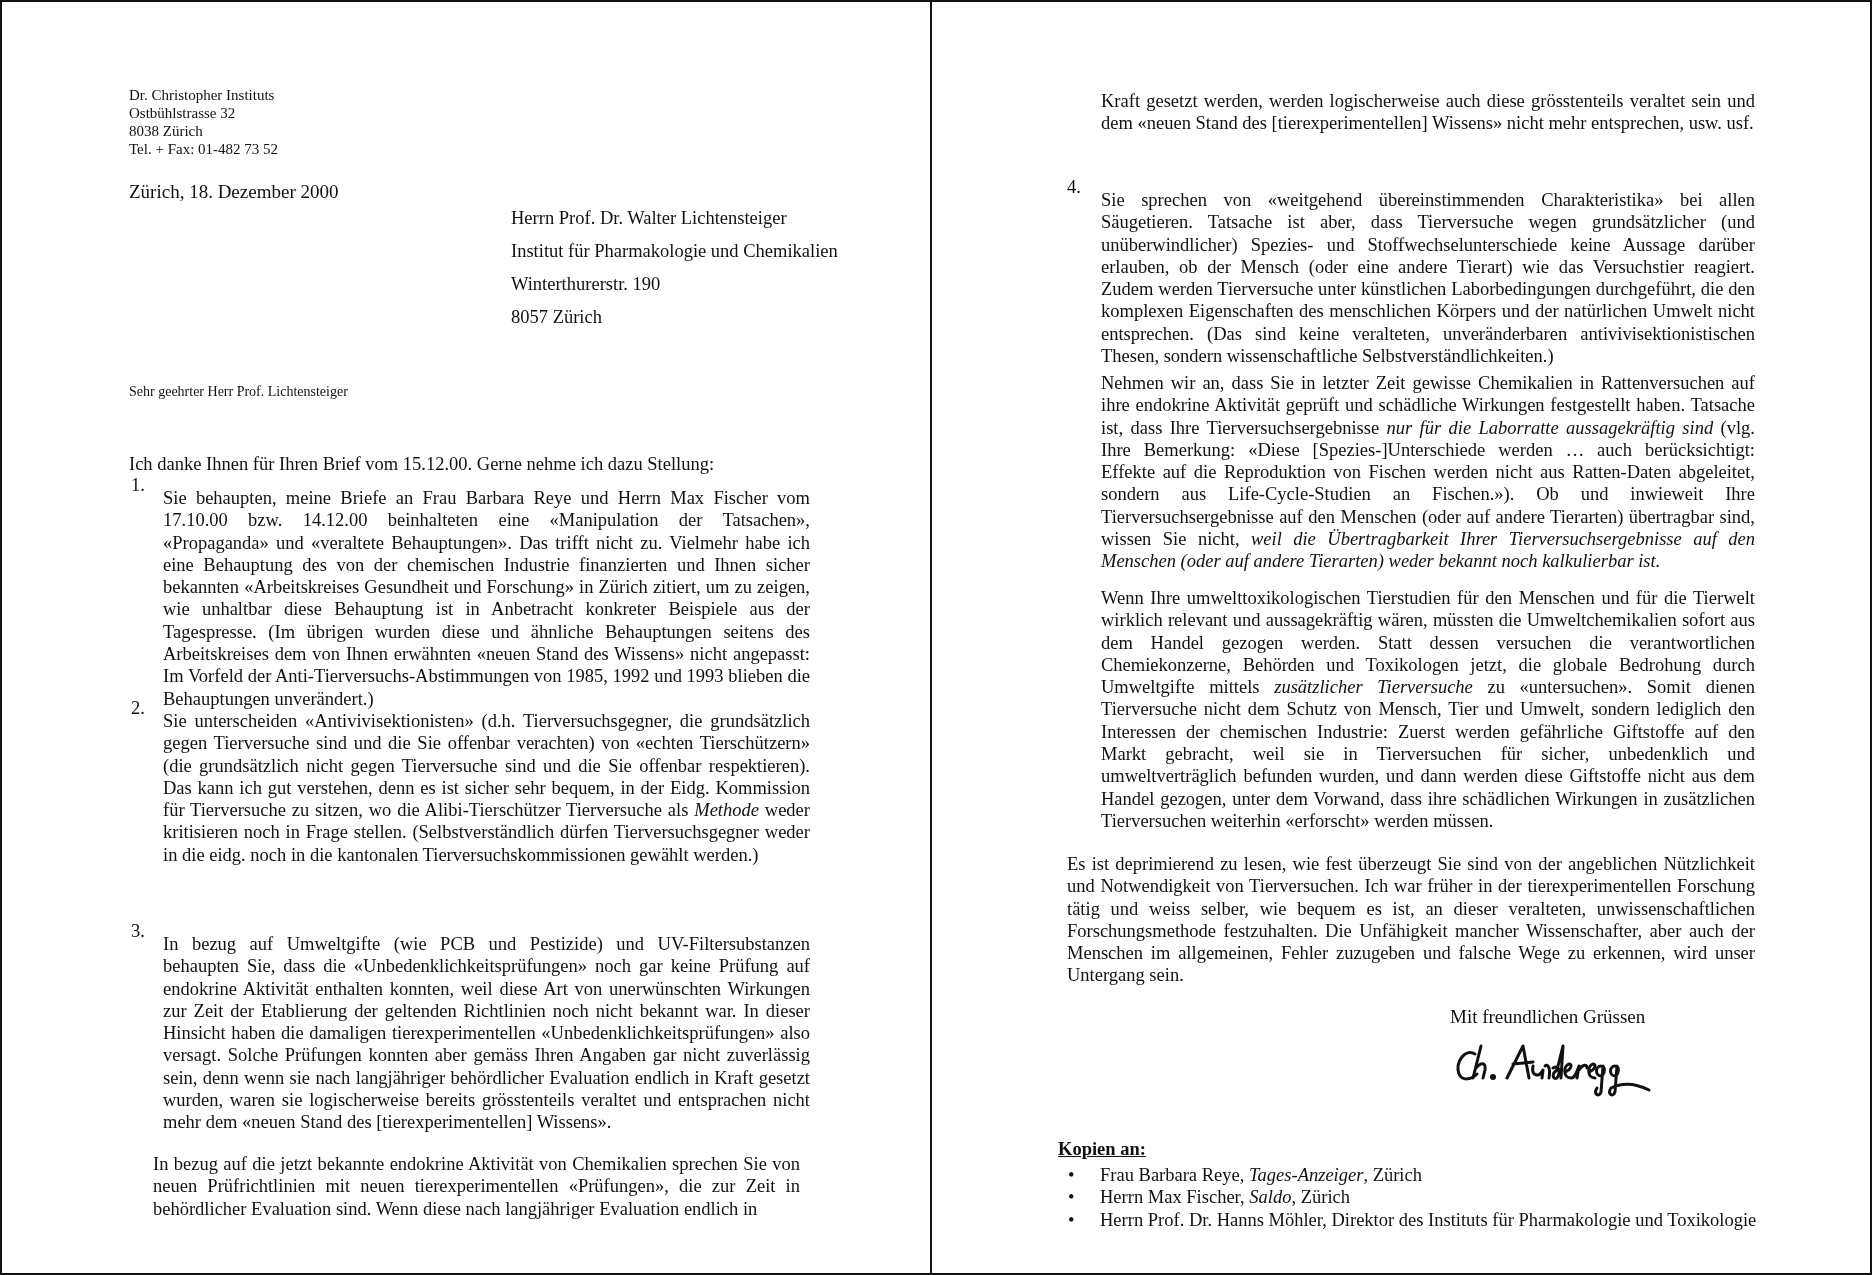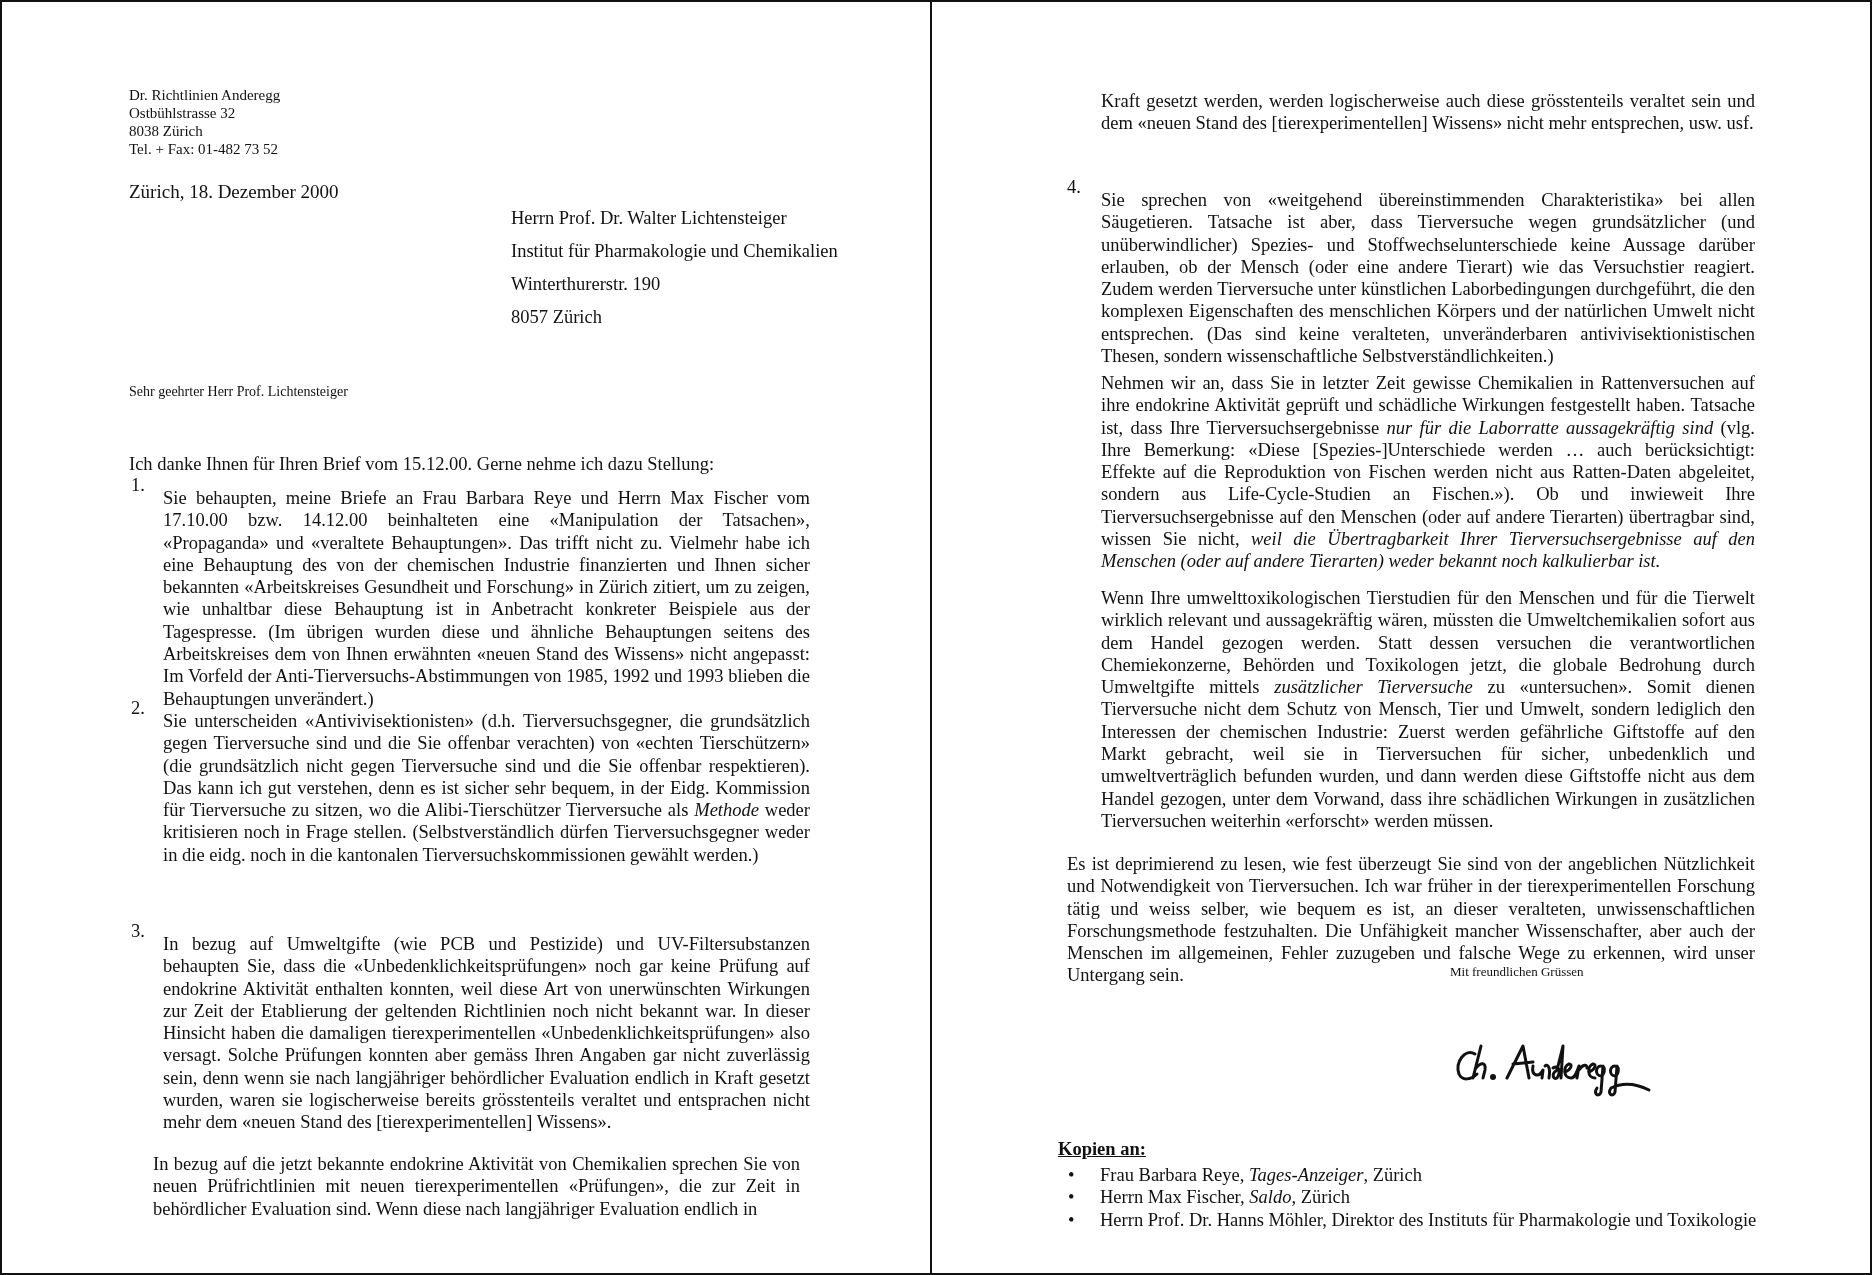--- a/index.html
+++ b/index.html
@@ -13,37 +13,37 @@
   .abs { position:absolute; }
   .sender { left:129px; top:86px; font-size:15px; line-height:18px; }
   .date { left:129px; top:181px; font-size:19px; }
   .recipient { left:511px; top:202px; font-size:18.5px; line-height:33px; }
   .salutation { left:129px; top:384px; font-size:14px; }
   .thanks { left:129px; top:428px; font-size:18.5px;margin-top:26px; }
   .item { position:absolute; font-size:18.5px; line-height:22.3px; }
   .item .num { position:absolute; left:0; top:0; }
   .item .txt { position:absolute; top:13px; text-align:justify; text-align-last:left; }
   .para { position:absolute; font-size:18.5px; line-height:22.3px; text-align:justify; }
-  .closing { left:1450px; top:964px; font-size:13px; }
+  .closing { left:1450px; top:1006px; font-size:19px; }
   .signature { left:1453px; top:1036px; }
   .copies-title { left:1072px; top:1139px; font-size:18.5px; text-decoration:underline; }
   .copies { left:1068px; top:1164px; font-size:18.5px; line-height:22.3px; margin:0; padding:0; list-style:none; }
   .copies li { position:relative; padding-left:32px; white-space:nowrap; }
   .copies li .bullet { position:absolute; left:0; top:0; }
   i, em { font-style:italic; }
 </style>
 </head>
 <body>
 
 <div class="frame"></div>
 <div class="divider"></div>
 
 <div class="page left">
   <div class="abs sender">
-    <div>Dr. Richtlinien Anderegg</div>
+    <div>Dr. Christopher Instituts</div>
     <div>Ostbühlstrasse 32</div>
     <div>8038 Zürich</div>
     <div>Tel. + Fax: 01-482 73 52</div>
   </div>
 
   <div class="abs date">Zürich, 18. Dezember 2000</div>
 
   <div class="abs recipient">
     <div>Herrn Prof. Dr. Walter Lichtensteiger</div>
     <div>Institut für Pharmakologie und Chemikalien</div>

